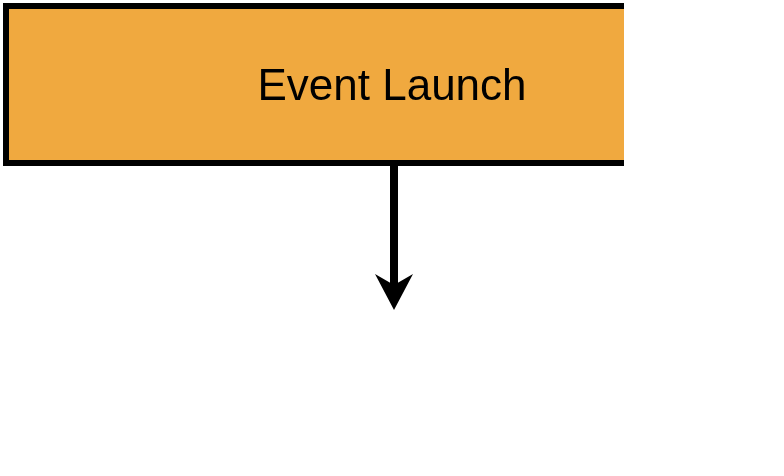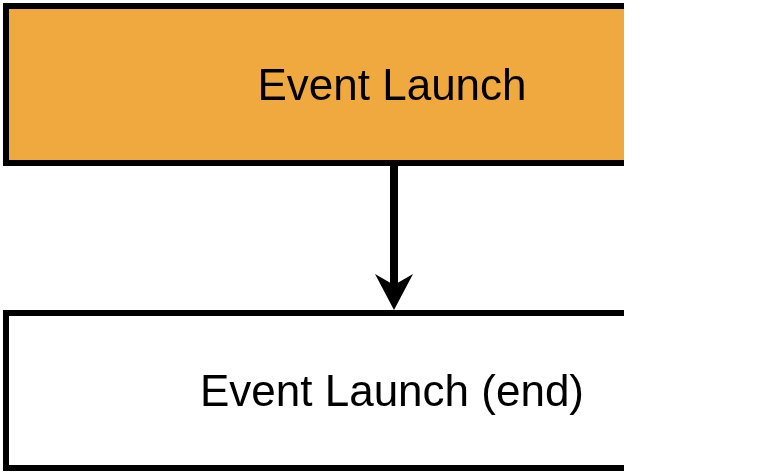--- a/index.html
+++ b/index.html
@@ -66,17 +66,14 @@
     <span class="node-label">Event Launch</span>
   </div>
 
   <svg id="edge-layer" viewBox="0 0 784 476">
     <g>
       <line x1="394" y1="166" x2="394" y2="288" stroke="#000000" stroke-width="8"></line>
       <path d="M 394 310 L 375 274 L 394 285 L 413 274 Z" fill="#000000"></path>
     </g>
   </svg>
 
-  <div class="node" id="node-event-launch-end">
-    <span class="node-label">Event Launch (end)</span>
-  </div>
 
 </div>
 
 </body></html>

